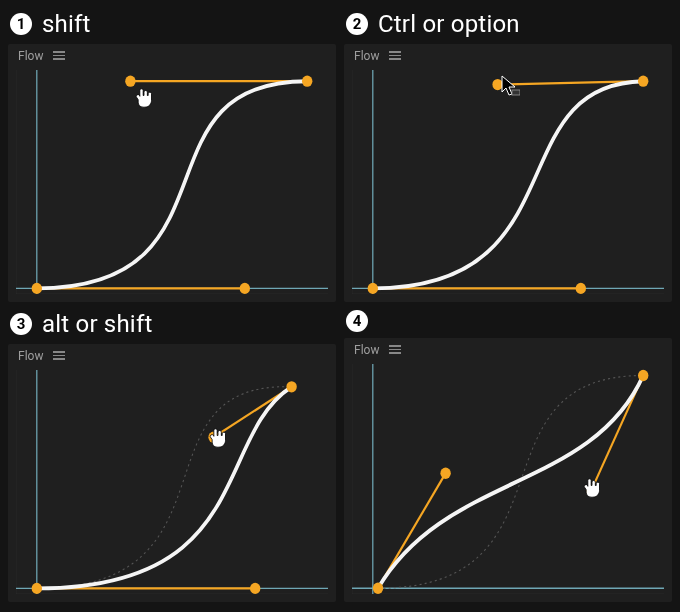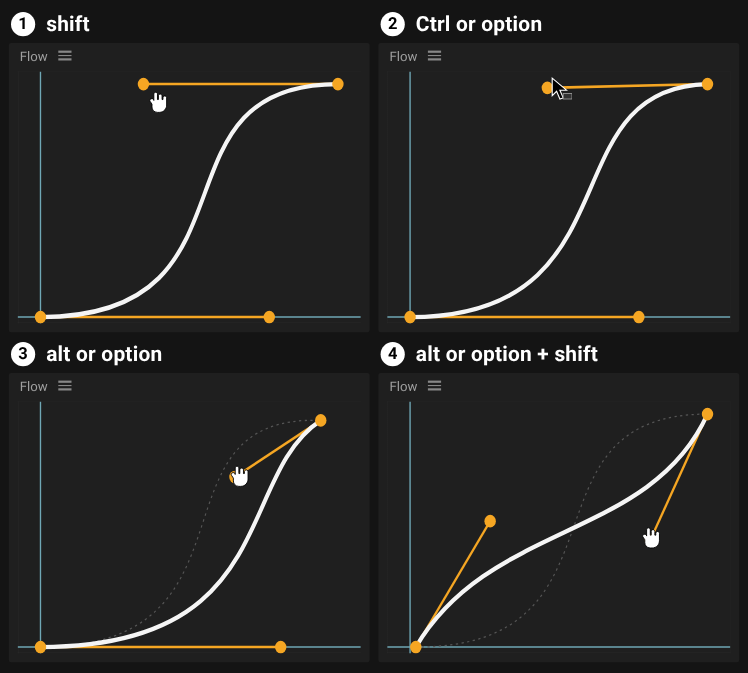--- a/index.html
+++ b/index.html
@@ -37,22 +37,22 @@
     color: #000;
     border-radius: 50%;
     font-size: 15px;
     font-weight: 700;
     display: flex;
     align-items: center;
     justify-content: center;
     line-height: 1;
   }
   .title {
-    font-size: 19px;
-    font-weight: 700;
+    font-size: 24px;
+    font-weight: 400;
     letter-spacing: 0.2px;
   }
   .panel {
     flex: 1;
     background: #1f1f1f;
     border-radius: 2px;
     display: flex;
     flex-direction: column;
     overflow: hidden;
   }
@@ -174,21 +174,21 @@
           <path d="M2 2 L2 18 L6 14 L9 21 L12 20 L9 13 L15 13 Z" fill="#000" stroke="#fff" stroke-width="1"></path>
           <rect x="12" y="16" width="8" height="5" fill="#333" stroke="#999" stroke-width="0.8"></rect>
         </svg>
       </div>
     </div>
   </div>
 
   <div class="cell">
     <div class="cell-head">
       <div class="num-badge">3</div>
-      <div class="title">alt or option</div>
+      <div class="title">alt or shift</div>
     </div>
     <div class="panel">
       <div class="panel-tabs">
         <span class="tab-label">Flow</span>
         <span class="hamburger-icon">
             <span></span>
             <span></span>
             <span></span>
           </span>
       </div>
@@ -211,21 +211,20 @@
         <svg class="cursor" style="left:192px;top:56px" viewBox="0 0 24 28">
           <path d="M7 5c0-1 1-2 2-2s2 1 2 2v6h1V7c0-1 1-2 2-2s2 1 2 2v4h1V9c0-1 1-2 2-2s2 1 2 2v8c0 4-3 8-8 8h-2c-4 0-6-3-6-6v-3l-2-3c-1-1 0-3 2-3 1 0 2 1 2 2V5z" fill="#fff" stroke="#000" stroke-width="1"></path>
         </svg>
       </div>
     </div>
   </div>
 
   <div class="cell">
     <div class="cell-head">
       <div class="num-badge">4</div>
-      <div class="title">alt or option + shift</div>
     </div>
     <div class="panel">
       <div class="panel-tabs">
         <span class="tab-label">Flow</span>
         <span class="hamburger-icon">
             <span></span>
             <span></span>
             <span></span>
           </span>
       </div>

